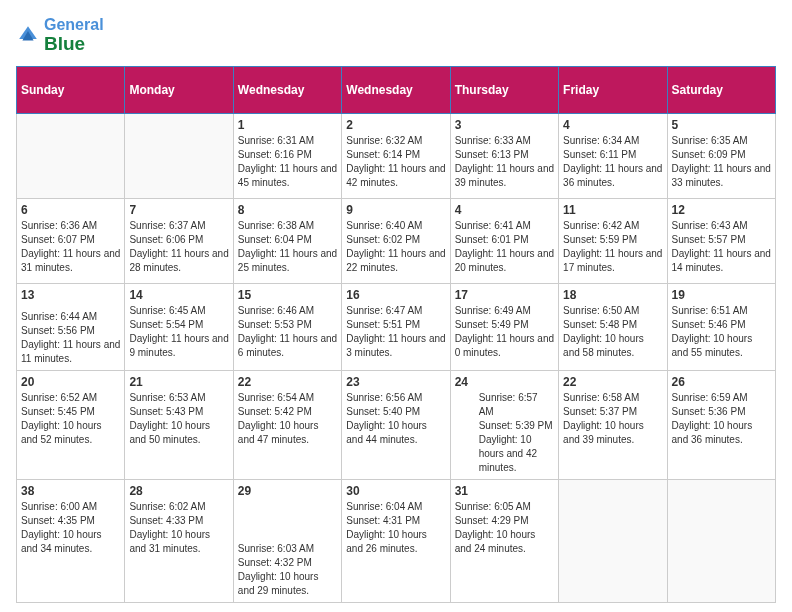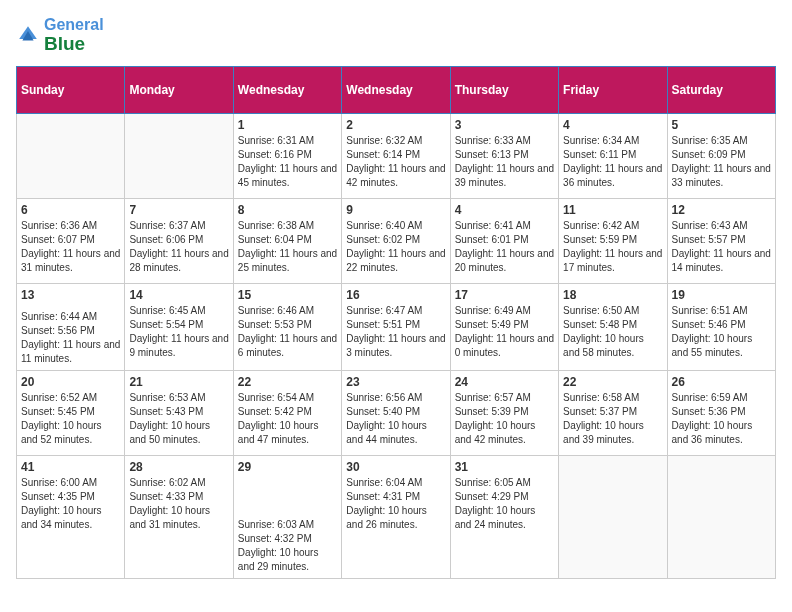--- a/index.html
+++ b/index.html
@@ -248,40 +248,40 @@
 Daylight: 10 hours and 47 minutes.</div>
         </td>
         <td>
           <span class="day-num">23</span>
           <div class="day-info" style="white-space: pre-wrap;">Sunrise: 6:56 AM
 Sunset: 5:40 PM
 Daylight: 10 hours and 44 minutes.</div>
         </td>
         <td>
           <span class="day-num">24</span>
-          <div class="day-info" style="white-space: pre-wrap;">Sunrise: 6:57 AM
+          <div class="day-info" style="white-space: pre-wrap; margin-left: 24px;">Sunrise: 6:57 AM
 Sunset: 5:39 PM
 Daylight: 10 hours and 42 minutes.</div>
         </td>
         <td>
           <span class="day-num">22</span>
           <div class="day-info" style="white-space: pre-wrap;">Sunrise: 6:58 AM
 Sunset: 5:37 PM
 Daylight: 10 hours and 39 minutes.</div>
         </td>
         <td>
           <span class="day-num">26</span>
           <div class="day-info" style="white-space: pre-wrap;">Sunrise: 6:59 AM
 Sunset: 5:36 PM
 Daylight: 10 hours and 36 minutes.</div>
         </td>
       </tr>
       <tr>
         <td>
-          <span class="day-num">41</span>
+          <span class="day-num">38</span>
           <div class="day-info" style="white-space: pre-wrap;">Sunrise: 6:00 AM
 Sunset: 4:35 PM
 Daylight: 10 hours and 34 minutes.</div>
         </td>
         <td>
           <span class="day-num">28</span>
           <div class="day-info" style="white-space: pre-wrap;">Sunrise: 6:02 AM
 Sunset: 4:33 PM
 Daylight: 10 hours and 31 minutes.</div>
         </td>

